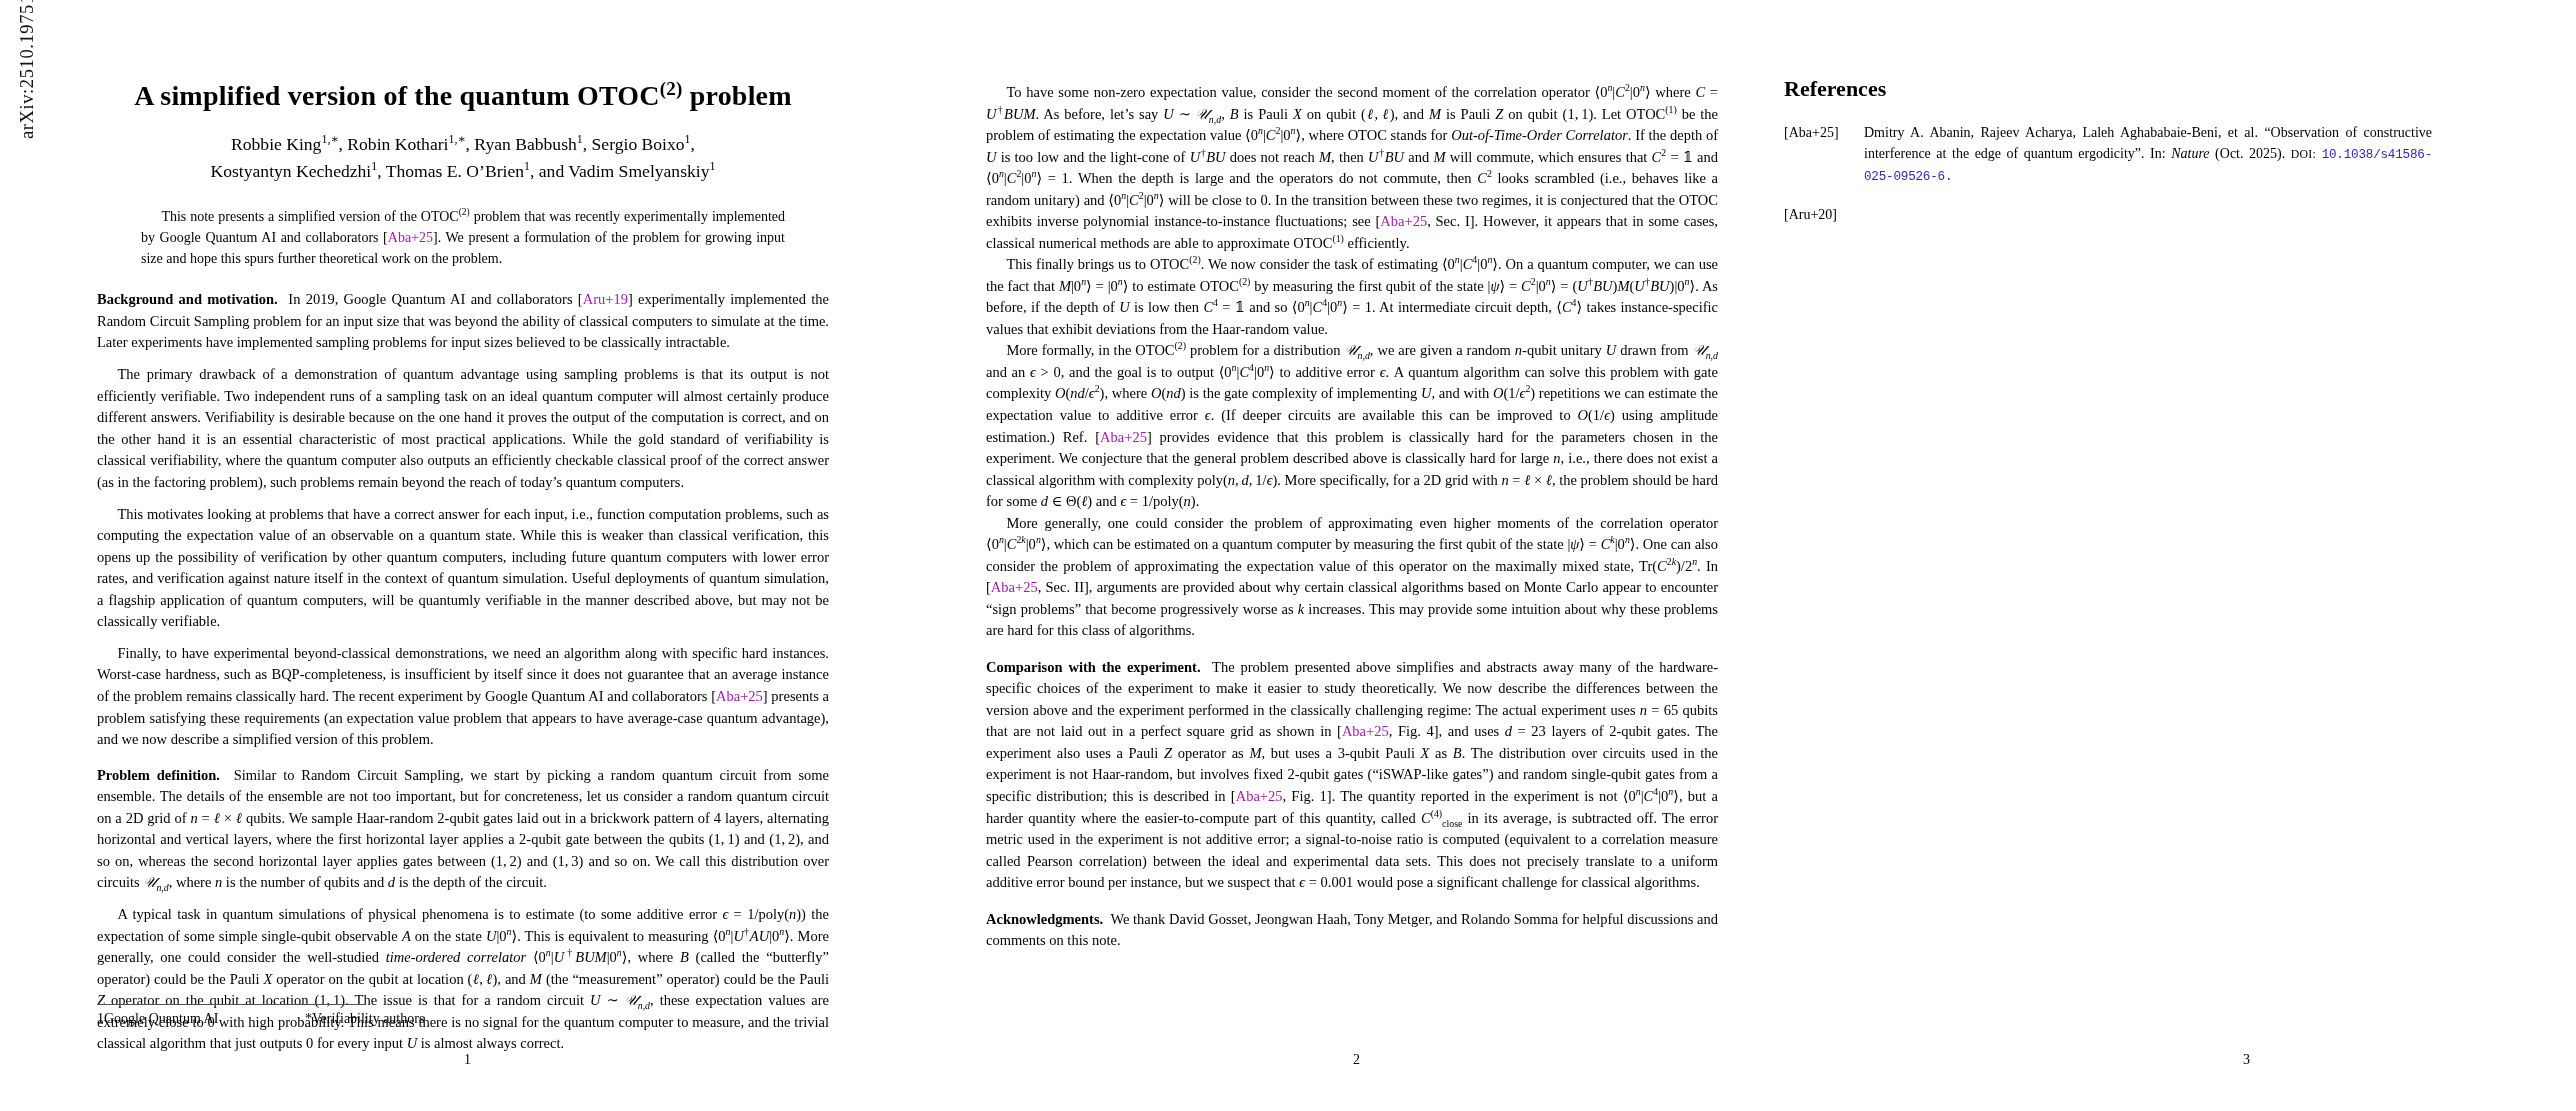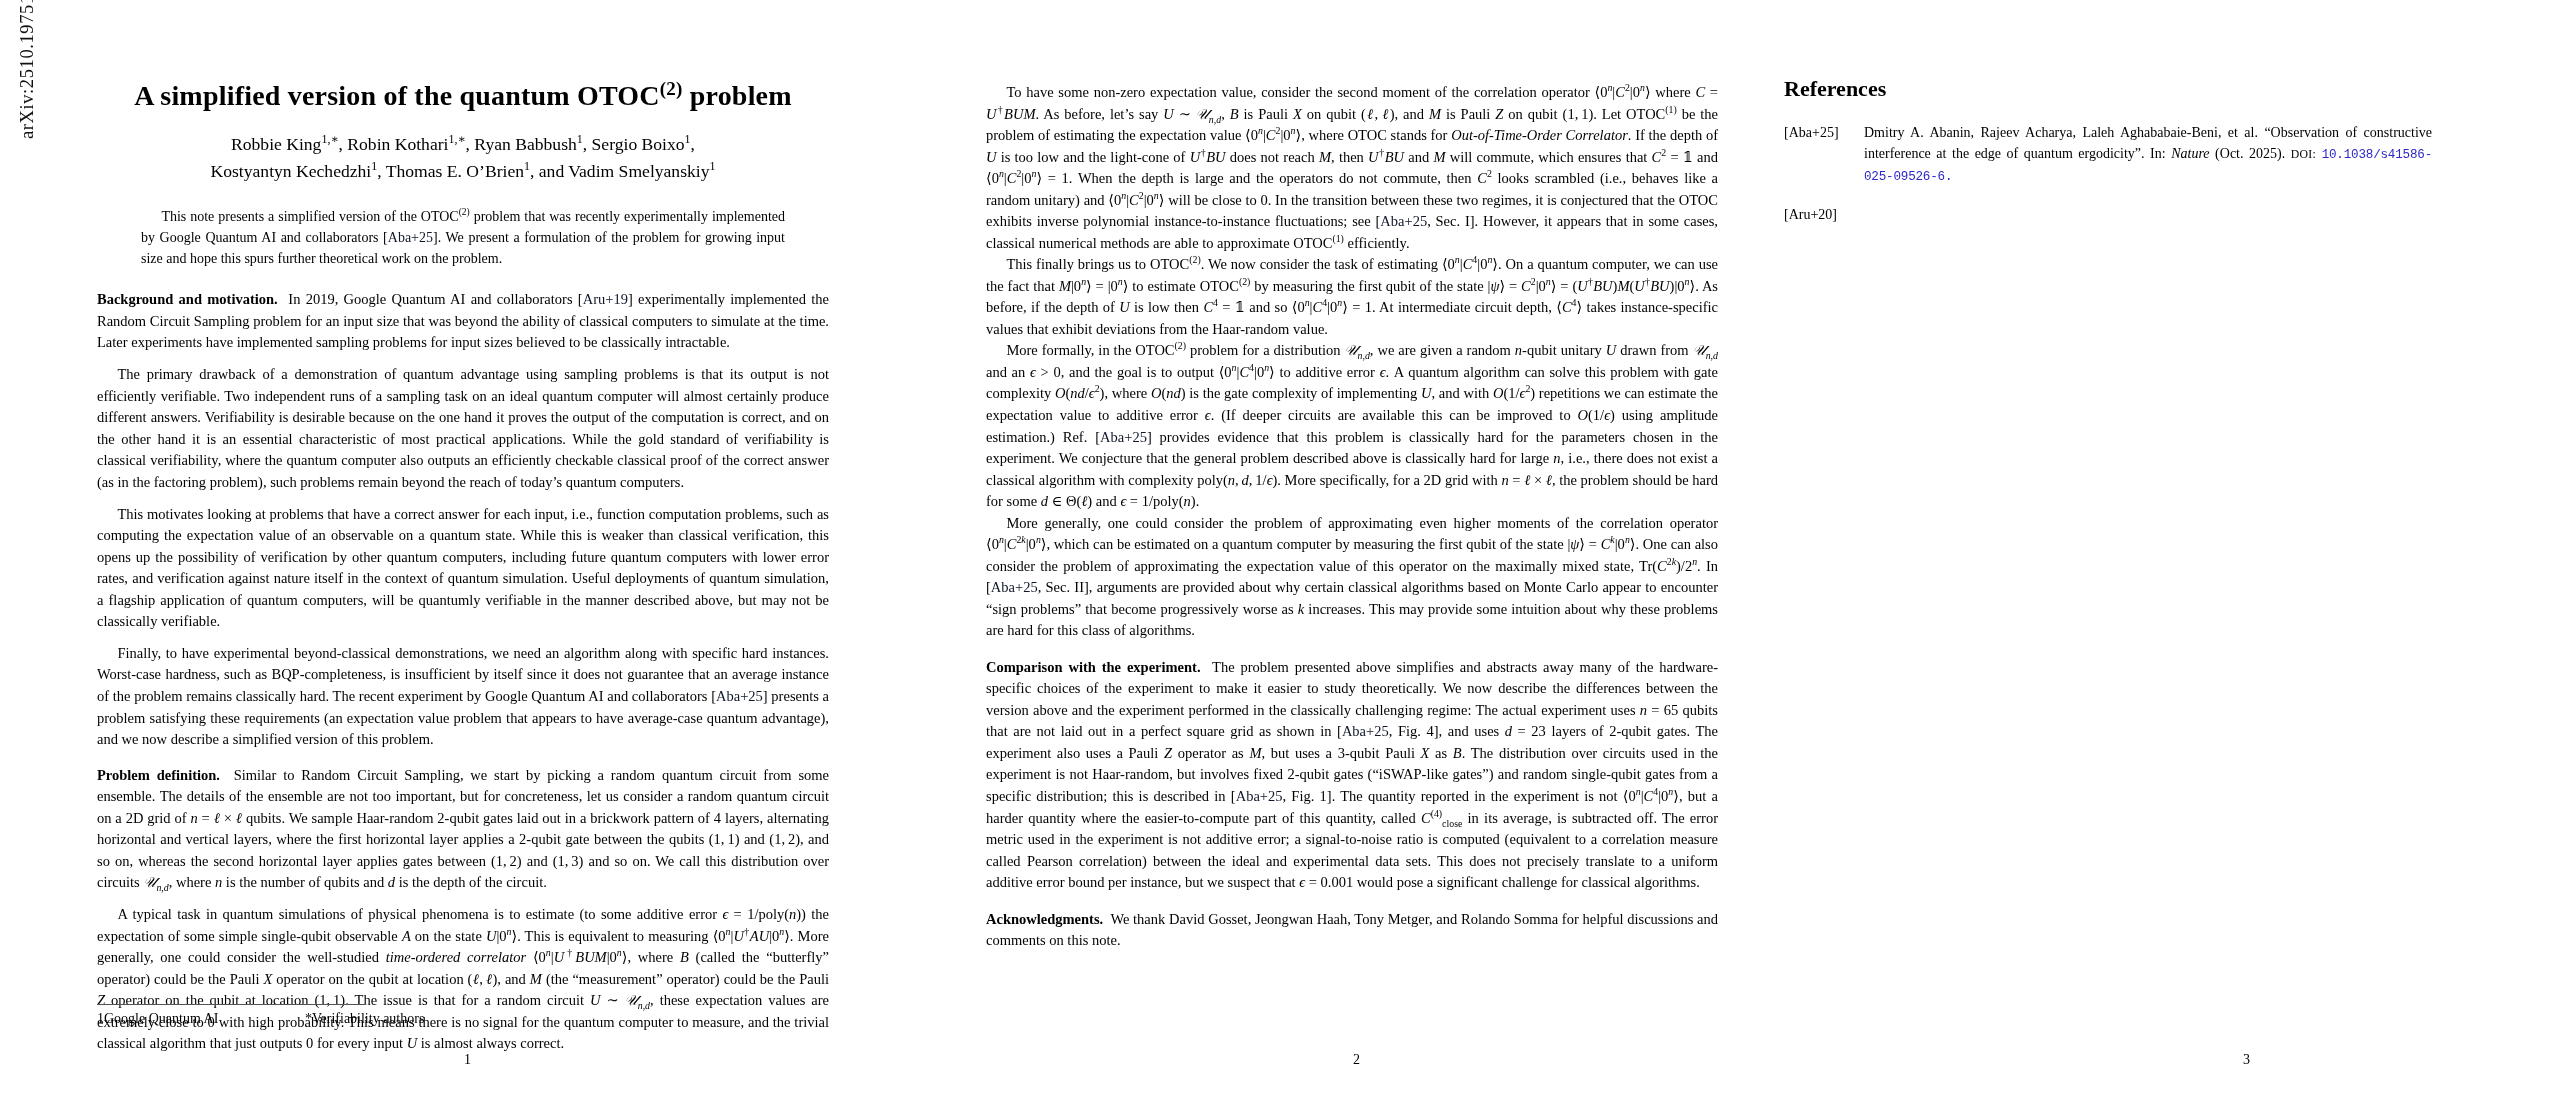--- a/index.html
+++ b/index.html
@@ -61,21 +61,21 @@
     font-size:14.5px;
     line-height:1.485;
     text-align:justify;
     margin:0 0 0 0;
     text-indent:20.4px;
     hyphens:auto;
   }
   .body-p.first{text-indent:0;}
   .gap{margin-top:10.2px;}
   .runhead{font-weight:bold;}
-  .cite{color:#0f172a;}
+  .cite{color:#a21caf;}
   .doi{color:#2b27c8;font-family:"Liberation Mono","DejaVu Sans Mono",monospace;font-size:12.6px;letter-spacing:-0.2px;}
   em,.it{font-style:italic;}
   .mathit{font-style:italic;font-family:"Liberation Serif","DejaVu Serif",serif;}
   sup{font-size:.68em;vertical-align:super;line-height:0;}
   sub{font-size:.68em;vertical-align:sub;line-height:0;}
 
   
   .footnote-wrap{position:absolute;left:97px;bottom:85px;width:398px;}
   .fn-rule{border-top:0.9px solid #555;width:269px;margin-bottom:6.5px;}
   .fn-row{display:flex;gap:0;font-size:14px;align-items:center;}

